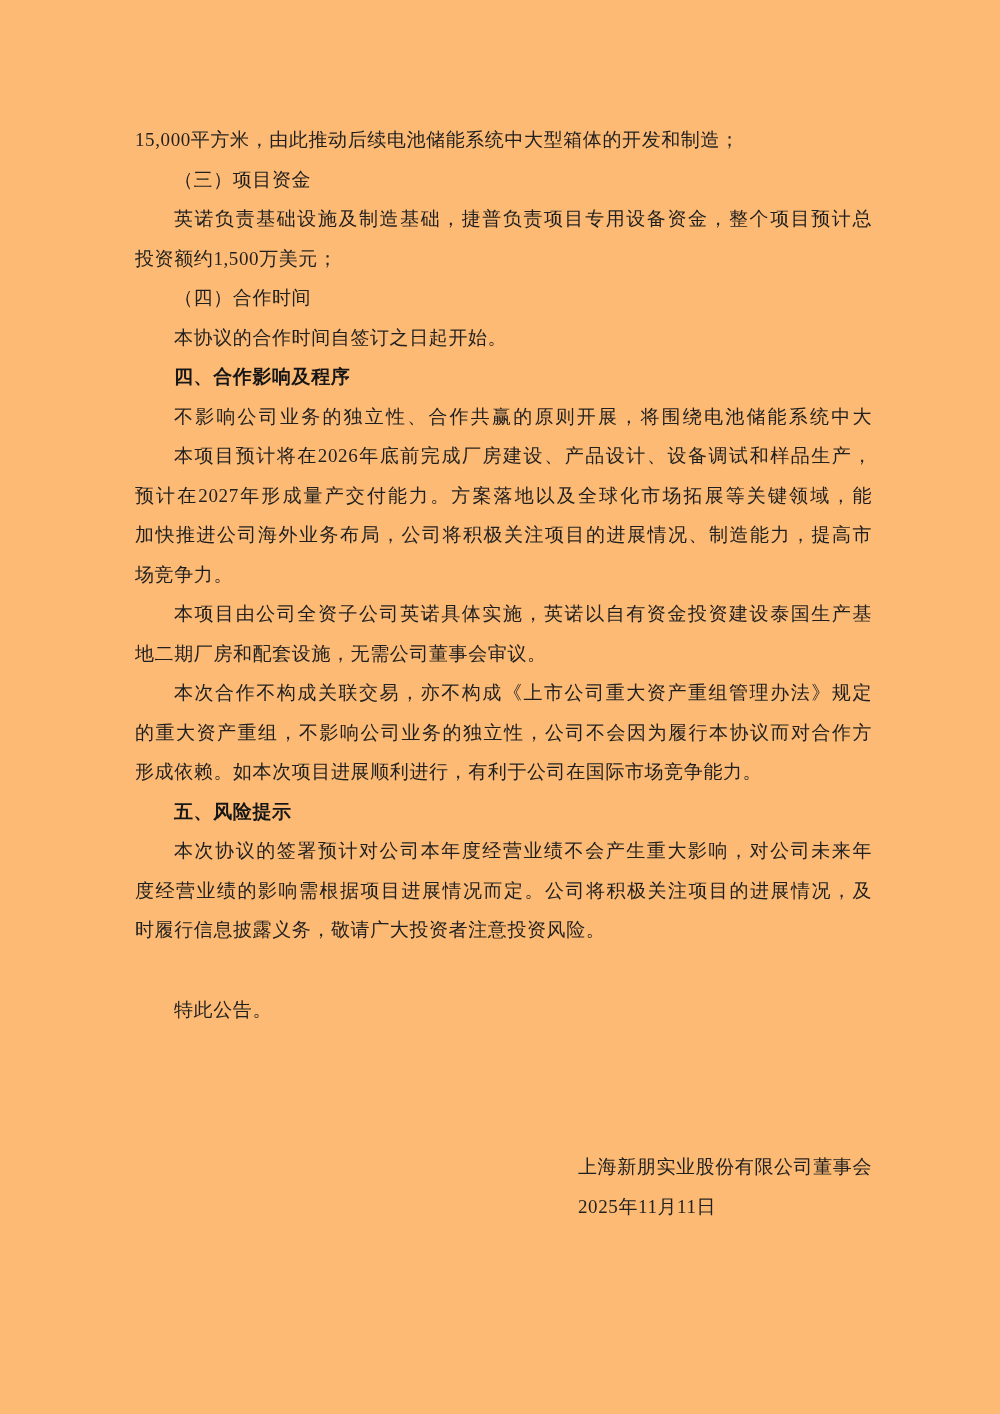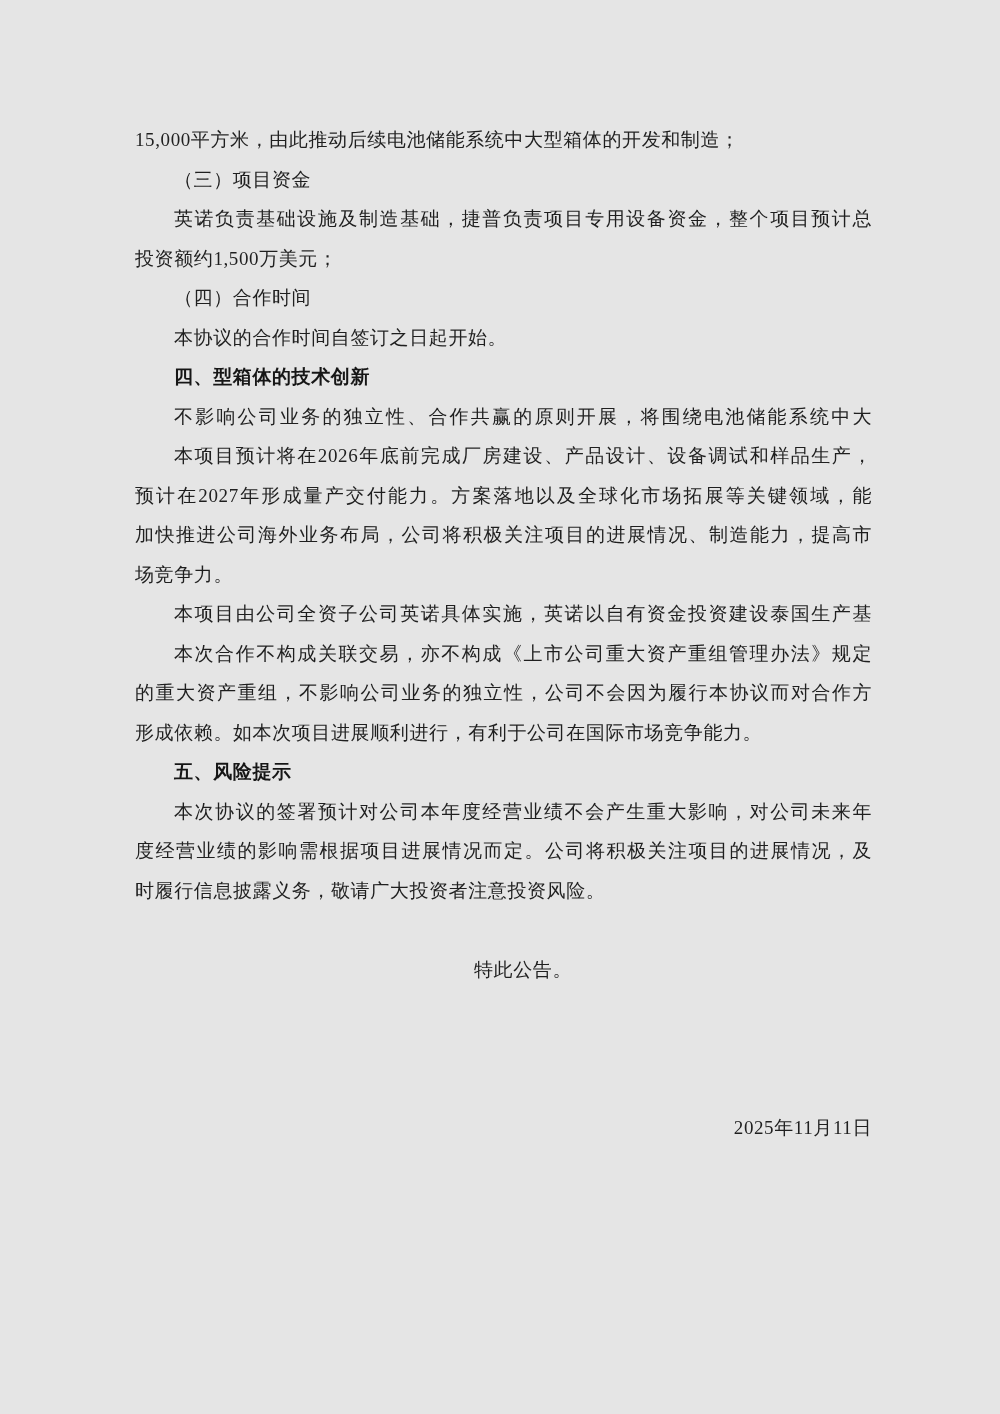--- a/index.html
+++ b/index.html
@@ -12,65 +12,67 @@
     height: 1414px;
     font-family: "Liberation Serif", "DejaVu Serif", serif;
     color: #1f1f1f;
     overflow: hidden;
   }
   .page {
     box-sizing: border-box;
     width: 1000px;
     height: 1414px;
     padding: 120px 128px 0 135px;
-    background: #e5e5e5;
+    background: #fdba74;
   }
   .ln {
     font-size: 19px;
     line-height: 39.5px;
     min-height: 39.5px;
     letter-spacing: 0.6px;
     text-align: left;
   }
   .ind { text-indent: 39px; }
   .jf  { text-align: justify; text-align-last: justify; }
   .bold { font-weight: 700; color: #161616; }
-  .closing { margin-top: 40px; text-align: center; }
+  .closing { margin-top: 40px; }
   .sig {
     margin-top: 118px;
     margin-left: auto;
     width: -moz-fit-content;
     width: fit-content;
   }
   .sig .date-line { }
 </style>
 </head>
 <body>
 
 <div class="page">
   <div>
     <div class="ln">15,000平方米，由此推动后续电池储能系统中大型箱体的开发和制造；</div>
     <div class="ln ind">（三）项目资金</div>
     <div class="ln ind jf">英诺负责基础设施及制造基础，捷普负责项目专用设备资金，整个项目预计总</div>
     <div class="ln">投资额约1,500万美元；</div>
     <div class="ln ind">（四）合作时间</div>
     <div class="ln ind">本协议的合作时间自签订之日起开始。</div>
-    <div class="ln ind bold">四、型箱体的技术创新</div>
+    <div class="ln ind bold">四、合作影响及程序</div>
     <div class="ln ind jf">不影响公司业务的独立性、合作共赢的原则开展，将围绕电池储能系统中大</div>
     <div class="ln ind jf">本项目预计将在2026年底前完成厂房建设、产品设计、设备调试和样品生产，</div>
     <div class="ln jf">预计在2027年形成量产交付能力。方案落地以及全球化市场拓展等关键领域，能</div>
     <div class="ln jf">加快推进公司海外业务布局，公司将积极关注项目的进展情况、制造能力，提高市</div>
     <div class="ln">场竞争力。</div>
     <div class="ln ind jf">本项目由公司全资子公司英诺具体实施，英诺以自有资金投资建设泰国生产基</div>
+    <div class="ln">地二期厂房和配套设施，无需公司董事会审议。</div>
     <div class="ln ind jf">本次合作不构成关联交易，亦不构成《上市公司重大资产重组管理办法》规定</div>
     <div class="ln jf">的重大资产重组，不影响公司业务的独立性，公司不会因为履行本协议而对合作方</div>
     <div class="ln">形成依赖。如本次项目进展顺利进行，有利于公司在国际市场竞争能力。</div>
     <div class="ln ind bold">五、风险提示</div>
     <div class="ln ind jf">本次协议的签署预计对公司本年度经营业绩不会产生重大影响，对公司未来年</div>
     <div class="ln jf">度经营业绩的影响需根据项目进展情况而定。公司将积极关注项目的进展情况，及</div>
     <div class="ln">时履行信息披露义务，敬请广大投资者注意投资风险。</div>
     <div class="ln ind closing">特此公告。</div>
   </div>
 
   <div class="sig">
+    <div class="ln">上海新朋实业股份有限公司董事会</div>
     <div class="ln date-line">2025年11月11日</div>
   </div>
 </div>
 
 </body></html>

